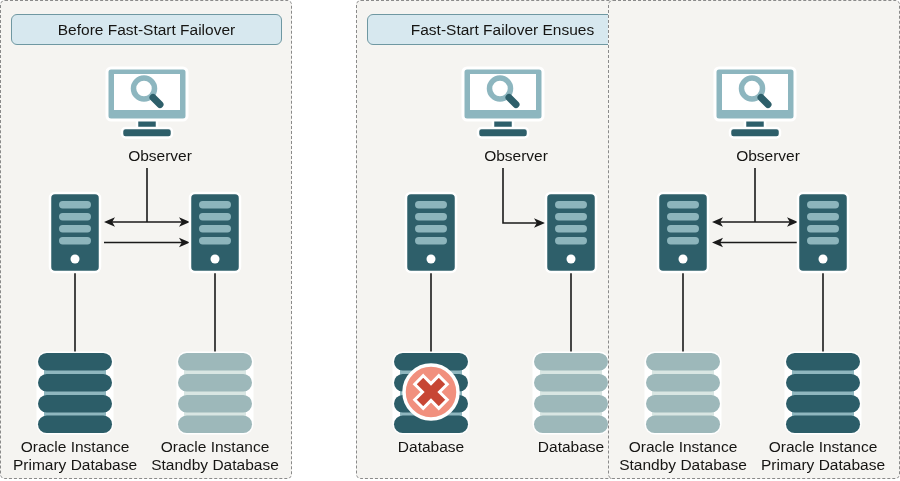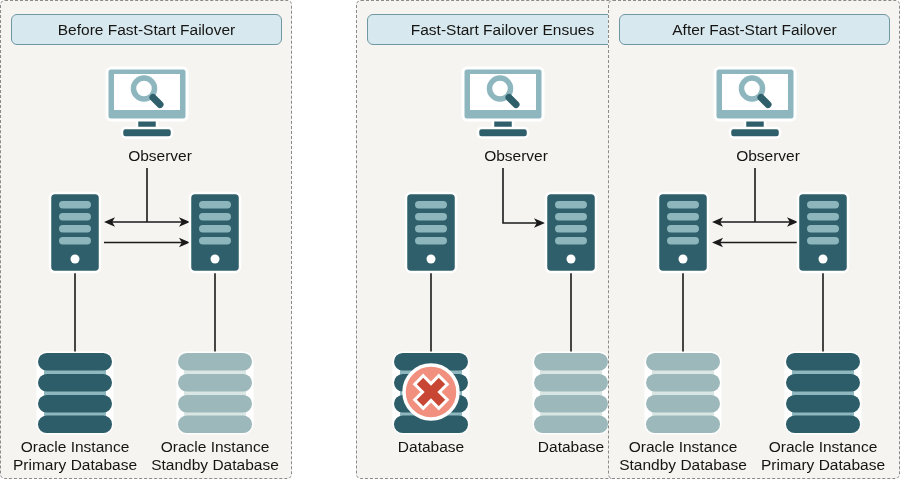--- a/index.html
+++ b/index.html
@@ -168,23 +168,20 @@
       <g transform="translate(32,32) rotate(45)">
         <path d="M-17,-6 H-6 V-17 H6 V-6 H17 V6 H6 V17 H-6 V6 H-17 Z" fill="#c74634" stroke="#ffffff" stroke-width="3" stroke-linejoin="miter"></path>
       </g>
     </svg>
 
     <div class="db-label db-label-left">Database</div>
     <div class="db-label db-label-right">Database</div>
   </section>
 
   <section class="panel" id="panel-after">
-    <div class="title-bar">
-      <span>After Fast-Start Failover</span>
-    </div>
 
     <svg class="abs observer-svg" viewBox="0 0 86 80">
       <rect x="33" y="53" width="20" height="14" fill="#2e5f6a" stroke="#ffffff" stroke-width="2.5"></rect>
       <rect x="18" y="63" width="50" height="9.5" rx="3.5" fill="#2e5f6a" stroke="#ffffff" stroke-width="2.5"></rect>
       <rect x="3" y="3" width="80" height="52" rx="4" fill="#8db6bf" stroke="#ffffff" stroke-width="3"></rect>
       <rect x="10" y="9" width="66" height="36" fill="#ffffff"></rect>
       <g>
         <circle cx="40" cy="23.5" r="10.5" fill="none" stroke="#8db6bf" stroke-width="5.5"></circle>
         <line x1="49" y1="32.5" x2="56" y2="39.5" stroke="#2e5f6a" stroke-width="7" stroke-linecap="round"></line>
       </g>

